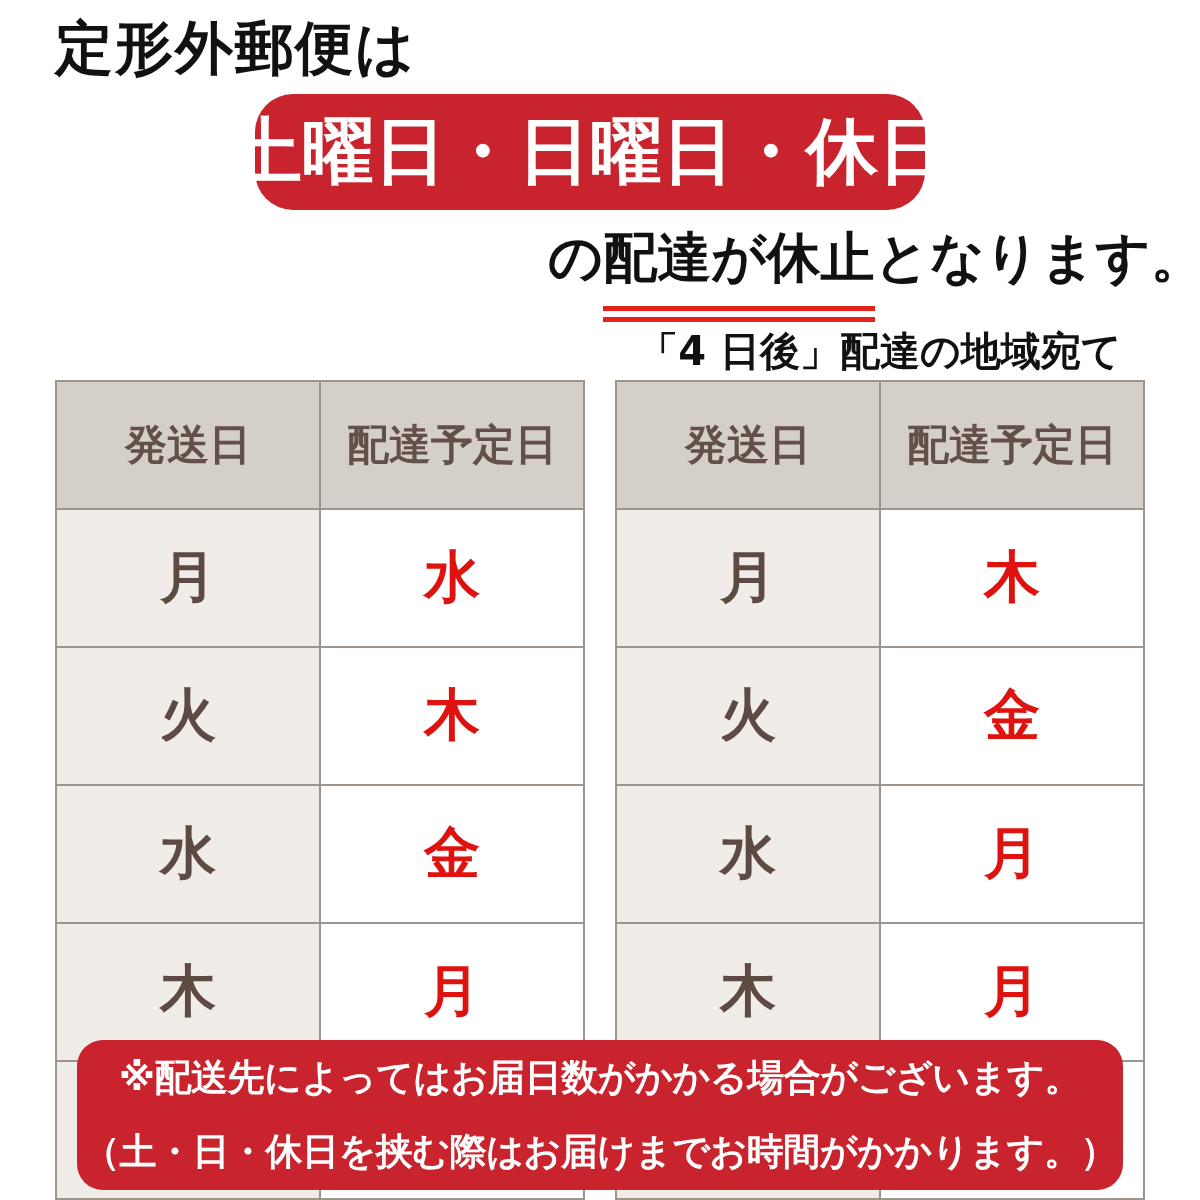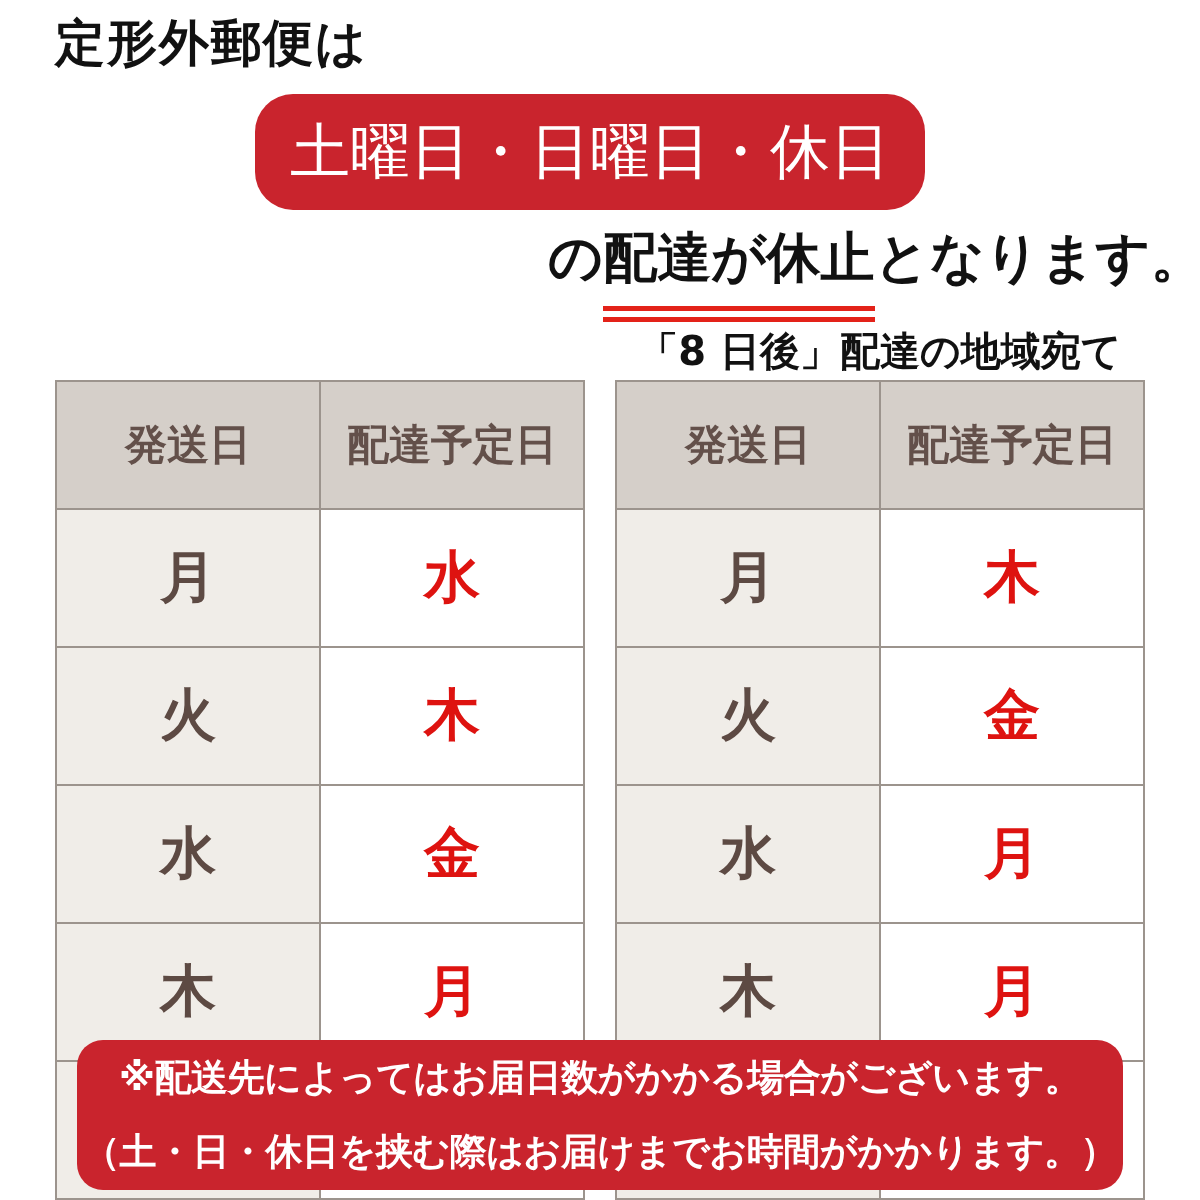--- a/index.html
+++ b/index.html
@@ -2,31 +2,31 @@
 <html><head>
 <meta charset="utf-8">
 <style>
   html,body{margin:0;padding:0;background:#ffffff;}
   body{font-family:"DejaVu Sans",sans-serif;}
   .canvas{position:relative;width:1200px;height:1200px;background:#ffffff;overflow:hidden;}
 
   
   .main-title{
     position:absolute;left:55px;top:10px;margin:0;
-    font-size:50px;font-weight:bold;color:#111111;letter-spacing:2px;
+    font-size:58px;font-weight:bold;color:#111111;letter-spacing:2px;
   }
 
   
   .banner{
     position:absolute;left:255px;top:94px;width:670px;height:116px;
     background:#c9242d;border-radius:38px;
     display:flex;align-items:center;justify-content:center;
   }
   .banner span{
-    color:#ffffff;font-size:60px;font-weight:normal;letter-spacing:0px;white-space:nowrap;
+    color:#ffffff;font-size:72px;font-weight:bold;letter-spacing:0px;white-space:nowrap;
   }
 
   
   .subline{
     position:absolute;left:548px;top:222px;
     font-size:54px;font-weight:bold;color:#111111;white-space:nowrap;
   }
   .subline .udbl{
     display:inline-block;
     padding-bottom:11px;
@@ -76,21 +76,21 @@
 <div class="canvas">
 
   <h1 class="main-title">定形外郵便は</h1>
 
   <div class="banner">
     <span>土曜日・日曜日・休日</span>
   </div>
 
   <div class="subline"><span>の</span><span class="udbl">配達が休止</span><span>となります。</span></div>
 
-  <div class="caption right">「8 日後」配達の地域宛て</div>
+  <div class="caption right">「4 日後」配達の地域宛て</div>
 
   <table class="sched left">
     <thead>
       <tr>
         <th>発送日</th>
         <th>配達予定日</th>
       </tr>
     </thead>
     <tbody>
       <tr>

